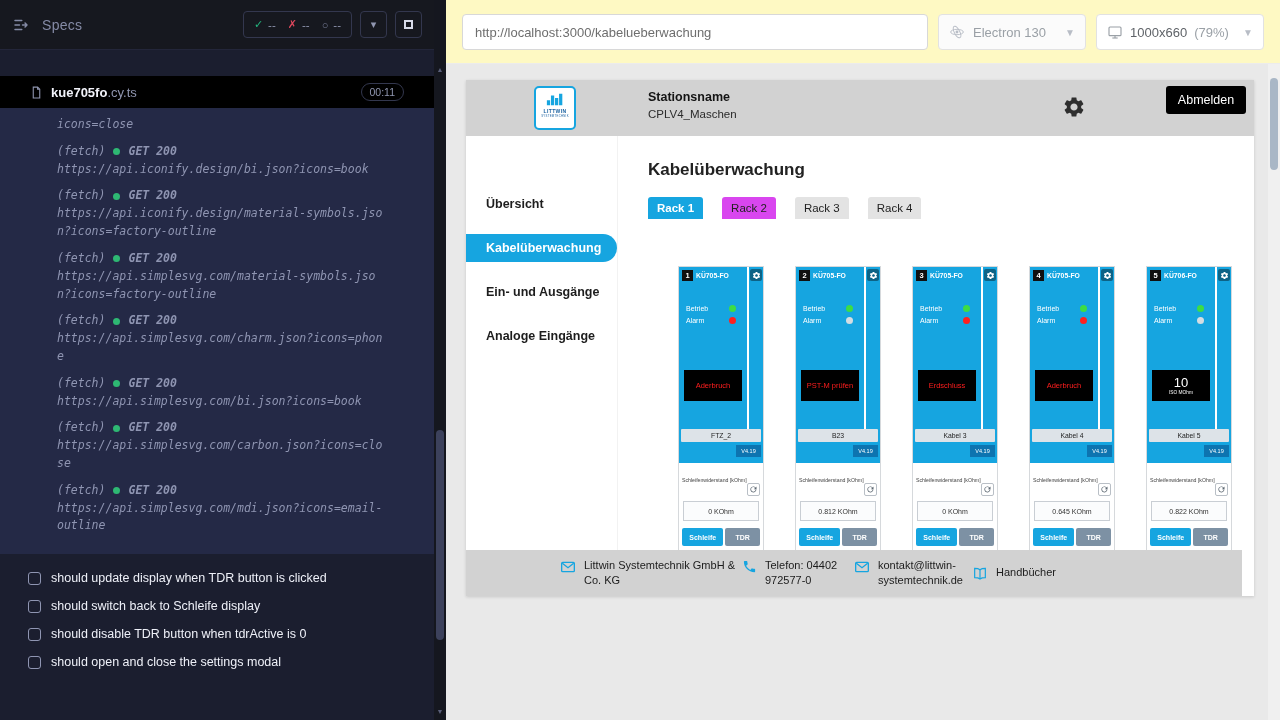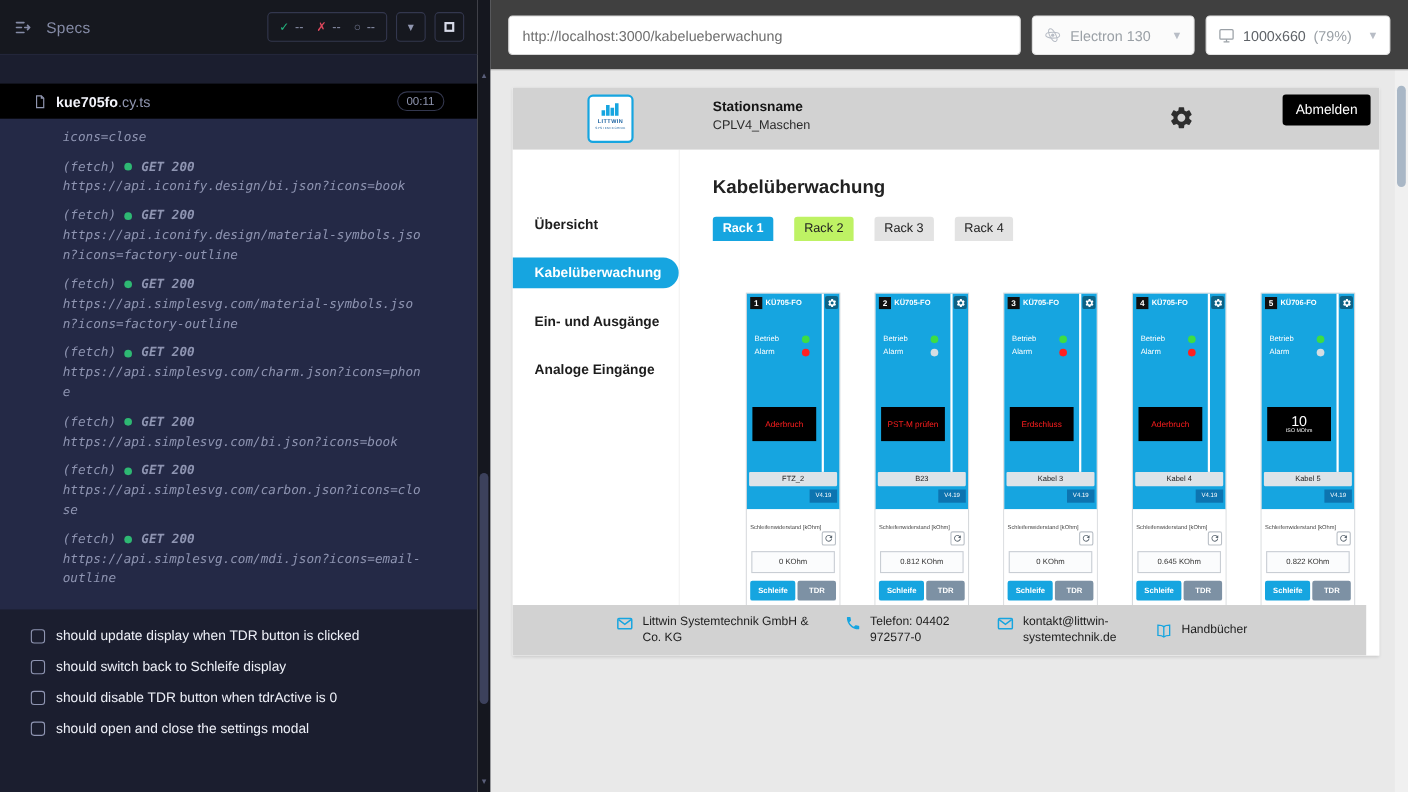--- a/index.html
+++ b/index.html
@@ -37,21 +37,21 @@
   .test-label { color:#eef0f8; font-size:12.5px; }
 
   
   .cy-scroll { position:absolute; left:434px; top:0; width:12px; height:720px; background:#15171f; }
   .cy-scroll .arr { position:absolute; left:0; width:12px; text-align:center; color:#5a5f7a; font-size:7px; }
   .cy-scroll .arr.up { top:66px; }
   .cy-scroll .arr.down { bottom:5px; }
   .cy-thumb { position:absolute; left:2px; top:430px; width:8px; height:210px; background:#3c415c; border-radius:4px; }
 
   
-  .topbar { position:absolute; left:446px; top:0; width:834px; height:64px; background:#404040; border-bottom:1px solid #ececec; }
+  .topbar { position:absolute; left:446px; top:0; width:834px; height:64px; background:#fef9c3; border-bottom:1px solid #ececec; }
   .url-input { position:absolute; left:16px; top:14px; width:466px; height:36px; border:1px solid #d8d8d8; border-radius:4px; padding:0 12px; color:#6e6e6e; font-size:13px; font-family:"Liberation Sans", sans-serif; background:#fff; outline:none; }
   .browser-sel { position:absolute; left:492px; top:14px; width:148px; height:36px; border:1px solid #e2e2e2; border-radius:4px; background:#fbfbfb; display:flex; align-items:center; padding:0 10px; gap:8px; color:#9aa0a6; font-size:13px; cursor:pointer; }
   .viewport-sel { position:absolute; left:650px; top:14px; width:168px; height:36px; border:1px solid #e2e2e2; border-radius:4px; background:#fff; display:flex; align-items:center; padding:0 10px; gap:7px; font-size:13px; cursor:pointer; }
   .vp-size { color:#5f6368; }
   .vp-zoom { color:#9aa0a6; }
   .chev { margin-left:auto; color:#b8bdc6; font-size:10px; }
 
   
   .preview { position:absolute; left:446px; top:64px; width:822px; height:656px; background:#e9e9e9; }
   .win-scroll { position:absolute; left:1268px; top:64px; width:12px; height:656px; background:#f0f0f0; }
@@ -95,21 +95,21 @@
   .card-name { position:absolute; left:2px; right:2px; top:162px; height:13px; background:#dde3e8; border-radius:1px; display:flex; align-items:center; justify-content:center; font-size:6.8px; color:#222; }
   .card-ver { position:absolute; right:2px; top:178px; width:25px; height:12px; background:#0d74b0; color:#fff; font-size:5.5px; display:flex; align-items:center; justify-content:center; }
   .card-white { position:relative; height:109px; background:#fff; }
   .measure-label { position:absolute; left:3px; top:14px; font-size:5.2px; color:#444; white-space:nowrap; }
   .refresh-btn { position:absolute; right:3px; top:20px; width:13px; height:13px; border:1px solid #b9bfc6; border-radius:2px; display:flex; align-items:center; justify-content:center; cursor:pointer; background:#fff; }
   .card-value { position:absolute; left:4px; right:4px; top:38px; height:20px; border:1px solid #c9ced4; background:#fbfcfd; display:flex; align-items:center; justify-content:center; font-size:7px; color:#333; }
   .card-btns { position:absolute; left:3px; right:3px; top:65px; height:18px; display:flex; gap:2px; }
   .btn-loop { flex:1.2; background:#16a5e0; color:#fff; font-size:7px; font-weight:700; display:flex; align-items:center; justify-content:center; border-radius:2px; cursor:pointer; }
   .btn-tdr { flex:1; background:#7d91a4; color:#fff; font-size:7px; font-weight:700; display:flex; align-items:center; justify-content:center; border-radius:2px; cursor:pointer; }
 
-  .app-footer { position:absolute; left:0; right:12px; bottom:0; height:46px; background:#d2d2d2; z-index:5; display:flex; align-items:center; padding-left:94px; gap:26px; }
+  .app-footer { position:absolute; left:0; right:12px; bottom:0; height:46px; background:#d2d2d2; z-index:5; display:flex; align-items:center; padding-left:94px; }
   .f-item { display:flex; align-items:flex-start; gap:8px; font-size:11px; color:#1c1c1c; line-height:1.35; }
   .f-item svg { flex:none; margin-top:1px; }
   .f-company { width:182px; }
   .f-phone { width:112px; }
   .f-email { width:118px; }
 </style>
 </head>
 <body>
 
 <div class="screen">
@@ -323,21 +323,21 @@
       </nav>
 
       <main class="app-main">
         <h1 class="page-title">Kabelüberwachung</h1>
         <div class="tabs">
 
             <div class="tab" style="background: rgb(22, 165, 224); color: rgb(255, 255, 255); font-weight: 700;">
               <span>Rack 1</span>
             </div>
 
-            <div class="tab" style="background: #bef264; color: rgb(34, 34, 34); font-weight: 400;">
+            <div class="tab" style="background: #d946ef; color: rgb(34, 34, 34); font-weight: 400;">
               <span>Rack 2</span>
             </div>
 
             <div class="tab" style="background: rgb(227, 227, 227); color: rgb(34, 34, 34); font-weight: 400;">
               <span>Rack 3</span>
             </div>
 
             <div class="tab" style="background: rgb(227, 227, 227); color: rgb(34, 34, 34); font-weight: 400;">
               <span>Rack 4</span>
             </div>

